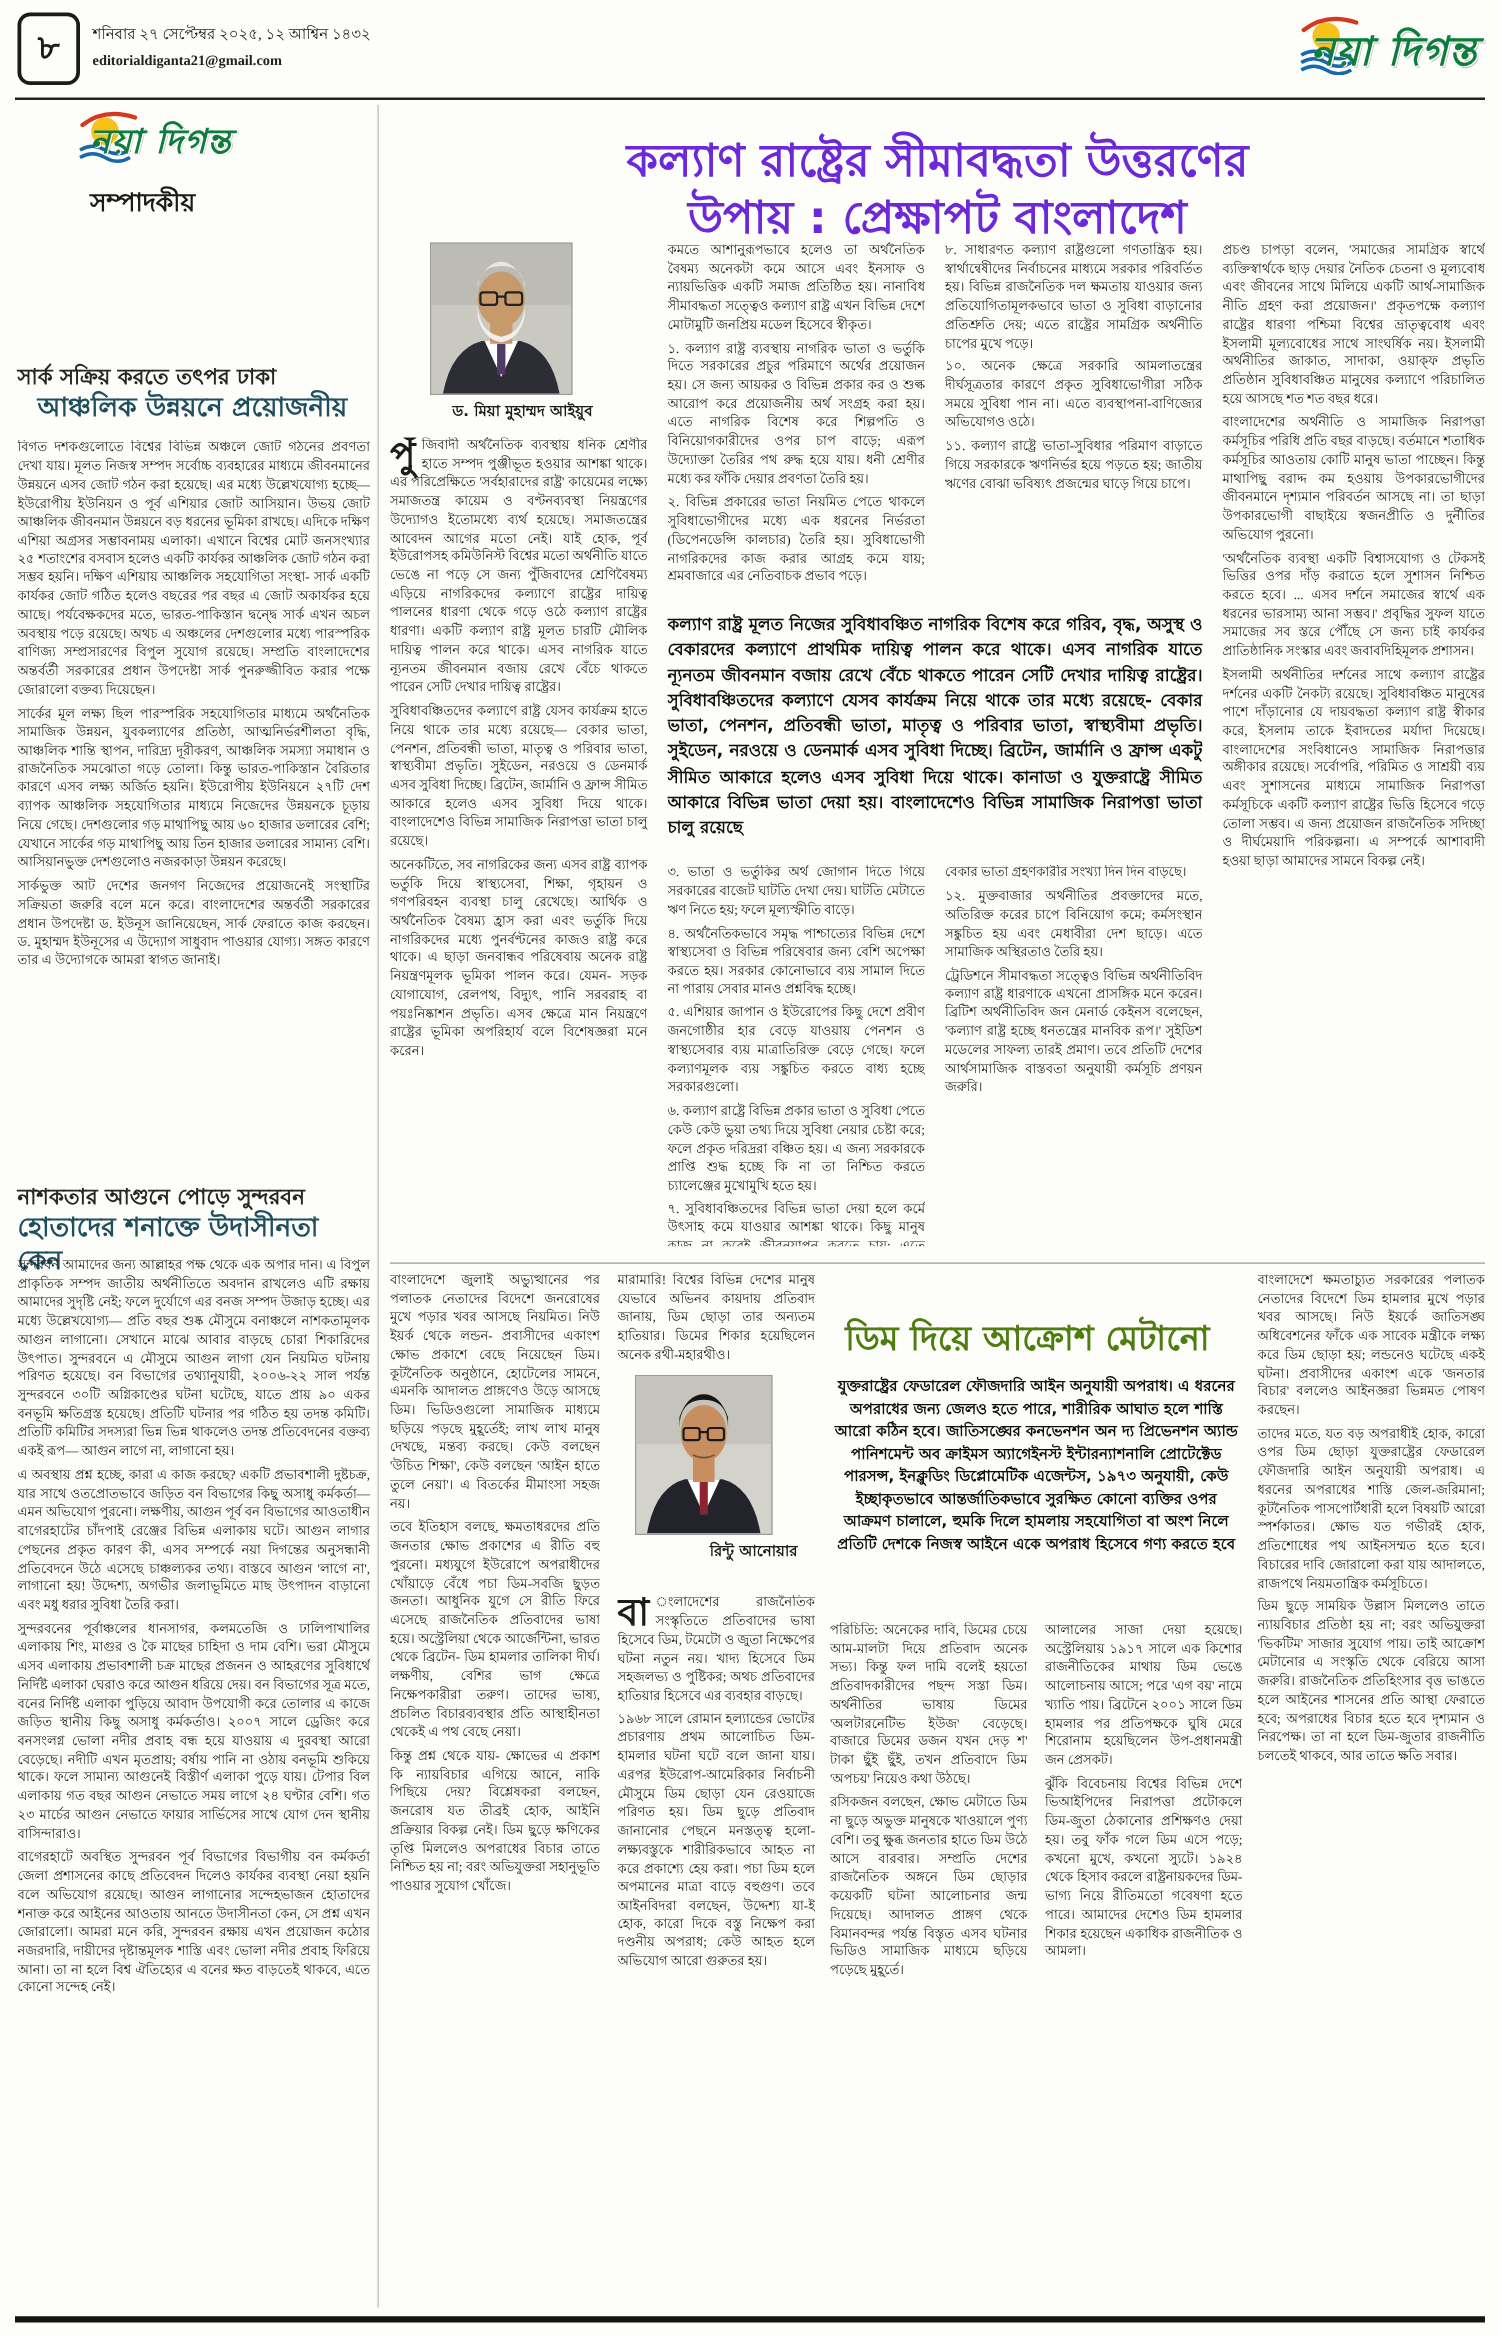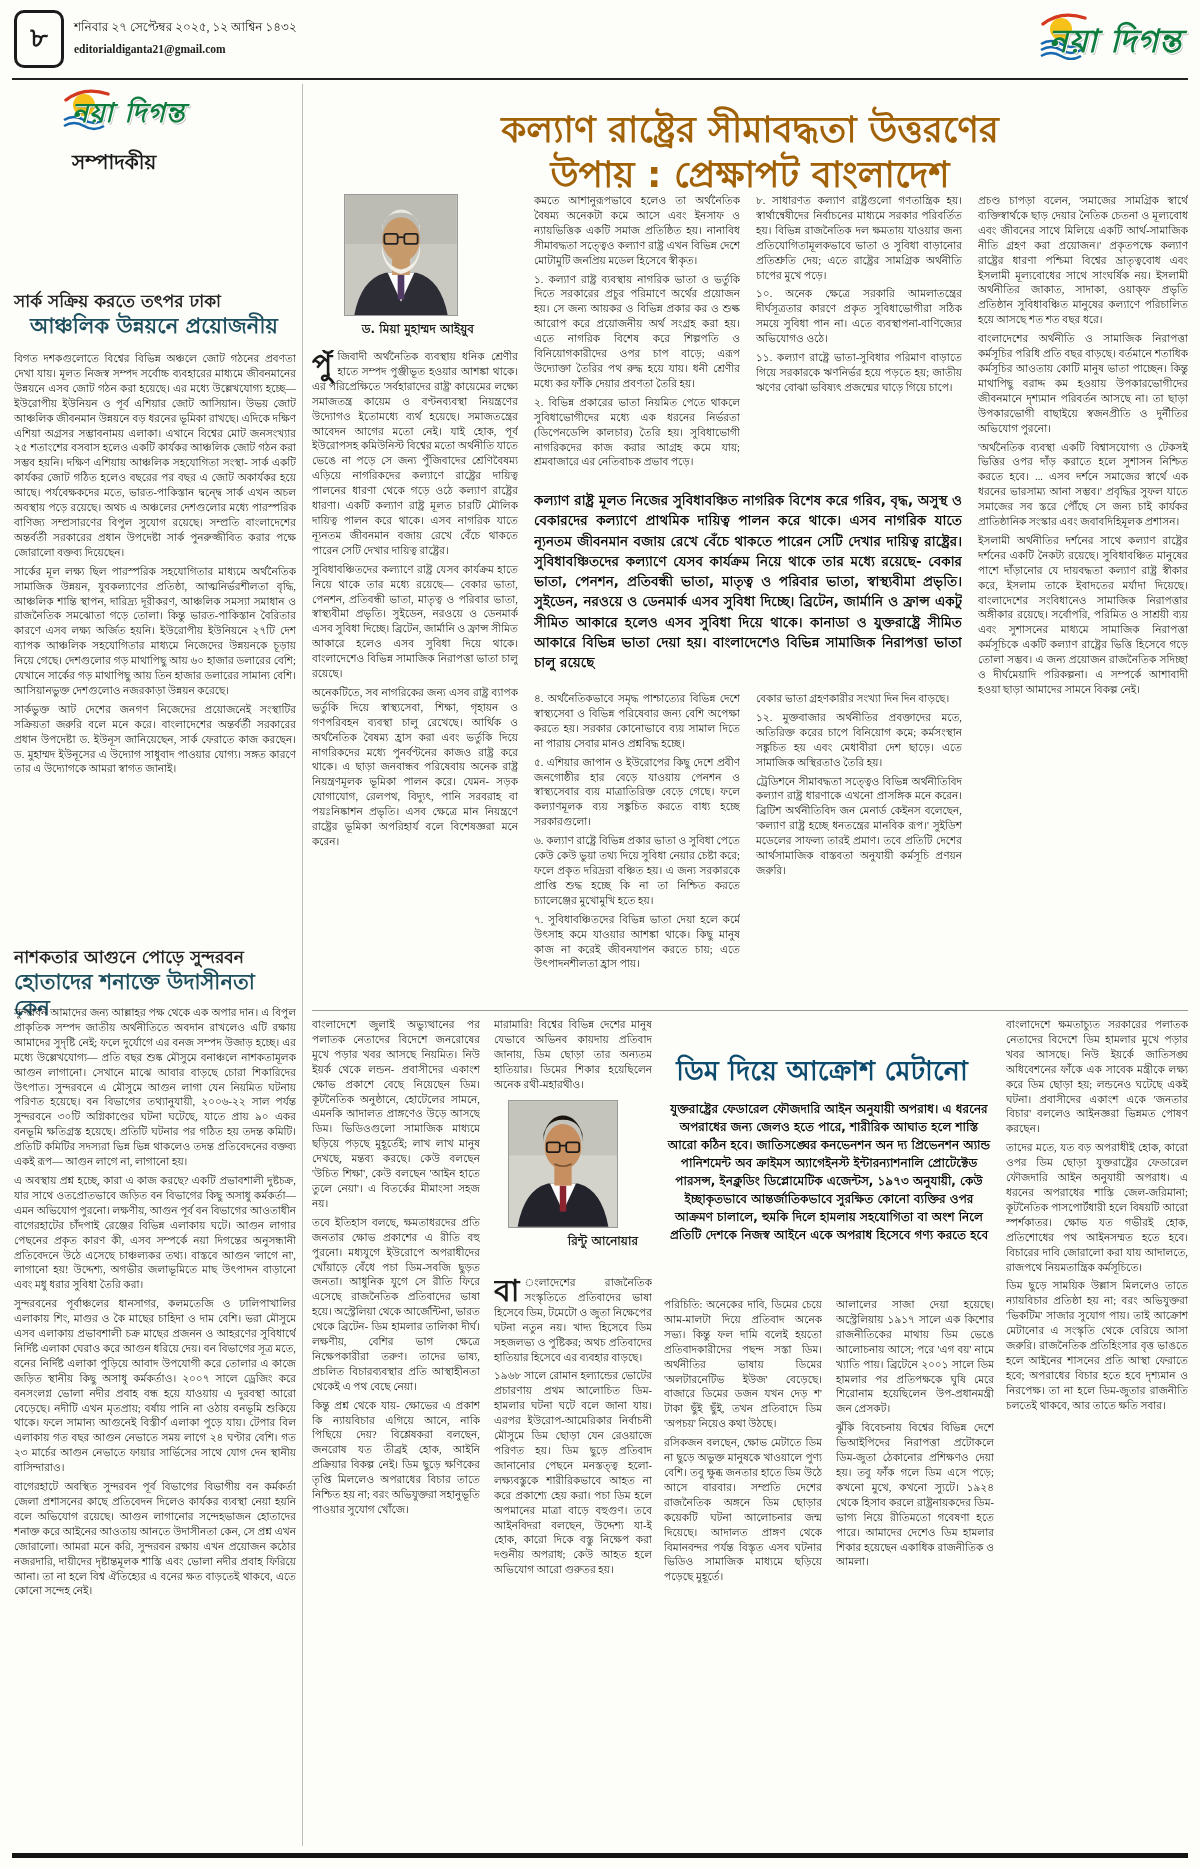--- a/index.html
+++ b/index.html
@@ -34,21 +34,21 @@
   .body{font-size:10.5px;line-height:1.42;text-align:justify;overflow:hidden;}
   .body p{margin:0 0 4px;}
   .ed1-kicker{position:absolute;left:0;top:204px;}
   .ed1-head{position:absolute;left:0;top:226px;width:282px;margin-left:16px;}
   .ed1-body{position:absolute;left:0;top:268px;width:282px;height:586px;}
   .ed2-kicker{position:absolute;left:0;top:860px;}
   .ed2-head{position:absolute;left:0;top:882px;width:282px;}
   .ed2-body{position:absolute;left:0;top:922px;width:282px;height:838px;}
   
   .main-article{position:absolute;left:312px;top:84px;width:876px;height:922px;}
-  .m-title{position:absolute;left:0;top:2px;width:100%;text-align:center;color:#a16207;
+  .m-title{position:absolute;left:0;top:2px;width:100%;text-align:center;color:#6d28d9;
            font-family:"DejaVu Sans","Liberation Sans",sans-serif;font-weight:bold;}
   .m-title .l1{display:block;font-size:36px;line-height:1.25;white-space:nowrap;}
   .m-title .l2{display:block;font-size:36px;line-height:1.25;white-space:nowrap;}
   .figure{position:absolute;text-align:right;}
   .figure svg{display:block;border:1px solid #999;background:#cfcfc9;}
   .figcap{margin-top:4px;font-size:12px;font-weight:bold;
           font-family:"DejaVu Sans","Liberation Sans",sans-serif;}
   .fig-main{left:32px;top:110px;width:130px;}
   .col{position:absolute;overflow:hidden;}
   .col .body{height:100%;}
@@ -60,21 +60,21 @@
              font-size:13.5px;font-weight:bold;line-height:1.5;text-align:justify;color:#0e0e0e;
              font-family:"DejaVu Sans","Liberation Sans",sans-serif;}
   .m-c2b{left:222px;top:608px;width:206px;height:305px;}
   .m-c3b{left:444px;top:608px;width:206px;height:305px;}
   .m-c4{left:666px;top:110px;width:210px;height:803px;}
   .article-divider{position:absolute;left:312px;right:12px;top:1010px;border-top:1px solid #9b9b92;}
   
   .egg-article{position:absolute;left:312px;top:1018px;width:876px;height:828px;}
   .e-strip{left:0;top:0;width:168px;height:826px;}
   .e-c2t{left:182px;top:0;width:158px;height:72px;}
-  .e-title{position:absolute;left:330px;top:10px;width:360px;text-align:center;color:#0c4a6e;
+  .e-title{position:absolute;left:330px;top:10px;width:360px;text-align:center;color:#4d7c0f;
            font-size:27px;font-weight:bold;white-space:nowrap;
            font-family:"DejaVu Sans","Liberation Sans",sans-serif;}
   .fig-egg{left:196px;top:82px;width:130px;}
   .highlight{position:absolute;left:352px;top:82px;width:330px;height:188px;overflow:hidden;
              font-size:12px;font-weight:bold;line-height:1.5;text-align:center;color:#0e0e0e;
              font-family:"DejaVu Sans","Liberation Sans",sans-serif;}
   .e-c2b{left:182px;top:258px;width:158px;height:568px;}
   .e-c3{left:352px;top:280px;width:158px;height:546px;}
   .e-c4{left:524px;top:280px;width:158px;height:546px;}
   .e-c5{left:694px;top:0;width:182px;height:826px;}
@@ -186,20 +186,21 @@
           <p>৮. সাধারণত কল্যাণ রাষ্ট্রগুলো গণতান্ত্রিক হয়। স্বার্থান্বেষীদের নির্বাচনের মাধ্যমে সরকার পরিবর্তিত হয়। বিভিন্ন রাজনৈতিক দল ক্ষমতায় যাওয়ার জন্য প্রতিযোগিতামূলকভাবে ভাতা ও সুবিধা বাড়ানোর প্রতিশ্রুতি দেয়; এতে রাষ্ট্রের সামগ্রিক অর্থনীতি চাপের মুখে পড়ে।</p>
           <p>১০. অনেক ক্ষেত্রে সরকারি আমলাতন্ত্রের দীর্ঘসূত্রতার কারণে প্রকৃত সুবিধাভোগীরা সঠিক সময়ে সুবিধা পান না। এতে ব্যবস্থাপনা-বাণিজ্যের অভিযোগও ওঠে।</p>
           <p>১১. কল্যাণ রাষ্ট্রে ভাতা-সুবিধার পরিমাণ বাড়াতে গিয়ে সরকারকে ঋণনির্ভর হয়ে পড়তে হয়; জাতীয় ঋণের বোঝা ভবিষ্যৎ প্রজন্মের ঘাড়ে গিয়ে চাপে।</p>
         </div>
     </div>
 
     <div class="pullquote">কল্যাণ রাষ্ট্র মূলত নিজের সুবিধাবঞ্চিত নাগরিক বিশেষ করে গরিব, বৃদ্ধ, অসুস্থ ও বেকারদের কল্যাণে প্রাথমিক দায়িত্ব পালন করে থাকে। এসব নাগরিক যাতে ন্যূনতম জীবনমান বজায় রেখে বেঁচে থাকতে পারেন সেটি দেখার দায়িত্ব রাষ্ট্রের। সুবিধাবঞ্চিতদের কল্যাণে যেসব কার্যক্রম নিয়ে থাকে তার মধ্যে রয়েছে- বেকার ভাতা, পেনশন, প্রতিবন্ধী ভাতা, মাতৃত্ব ও পরিবার ভাতা, স্বাস্থ্যবীমা প্রভৃতি। সুইডেন, নরওয়ে ও ডেনমার্ক এসব সুবিধা দিচ্ছে। ব্রিটেন, জার্মানি ও ফ্রান্স একটু সীমিত আকারে হলেও এসব সুবিধা দিয়ে থাকে। কানাডা ও যুক্তরাষ্ট্রে সীমিত আকারে বিভিন্ন ভাতা দেয়া হয়। বাংলাদেশেও বিভিন্ন সামাজিক নিরাপত্তা ভাতা চালু রয়েছে</div>
 
     <div class="col m-c2b">
       <div class="body">
+          <p>৩. ভাতা ও ভর্তুকির অর্থ জোগান দিতে গিয়ে সরকারের বাজেট ঘাটতি দেখা দেয়। ঘাটতি মেটাতে ঋণ নিতে হয়; ফলে মূল্যস্ফীতি বাড়ে।</p>
           <p>৪. অর্থনৈতিকভাবে সমৃদ্ধ পাশ্চাত্যের বিভিন্ন দেশে স্বাস্থ্যসেবা ও বিভিন্ন পরিষেবার জন্য বেশি অপেক্ষা করতে হয়। সরকার কোনোভাবে ব্যয় সামাল দিতে না পারায় সেবার মানও প্রশ্নবিদ্ধ হচ্ছে।</p>
           <p>৫. এশিয়ার জাপান ও ইউরোপের কিছু দেশে প্রবীণ জনগোষ্ঠীর হার বেড়ে যাওয়ায় পেনশন ও স্বাস্থ্যসেবার ব্যয় মাত্রাতিরিক্ত বেড়ে গেছে। ফলে কল্যাণমূলক ব্যয় সঙ্কুচিত করতে বাধ্য হচ্ছে সরকারগুলো।</p>
           <p>৬. কল্যাণ রাষ্ট্রে বিভিন্ন প্রকার ভাতা ও সুবিধা পেতে কেউ কেউ ভুয়া তথ্য দিয়ে সুবিধা নেয়ার চেষ্টা করে; ফলে প্রকৃত দরিদ্ররা বঞ্চিত হয়। এ জন্য সরকারকে প্রাপ্তি শুদ্ধ হচ্ছে কি না তা নিশ্চিত করতে চ্যালেঞ্জের মুখোমুখি হতে হয়।</p>
           <p>৭. সুবিধাবঞ্চিতদের বিভিন্ন ভাতা দেয়া হলে কর্মে উৎসাহ কমে যাওয়ার আশঙ্কা থাকে। কিছু মানুষ কাজ না করেই জীবনযাপন করতে চায়; এতে উৎপাদনশীলতা হ্রাস পায়।</p>
         </div>
     </div>
 
     <div class="col m-c3b">
       <div class="body">
           <p>বেকার ভাতা গ্রহণকারীর সংখ্যা দিন দিন বাড়ছে।</p>

